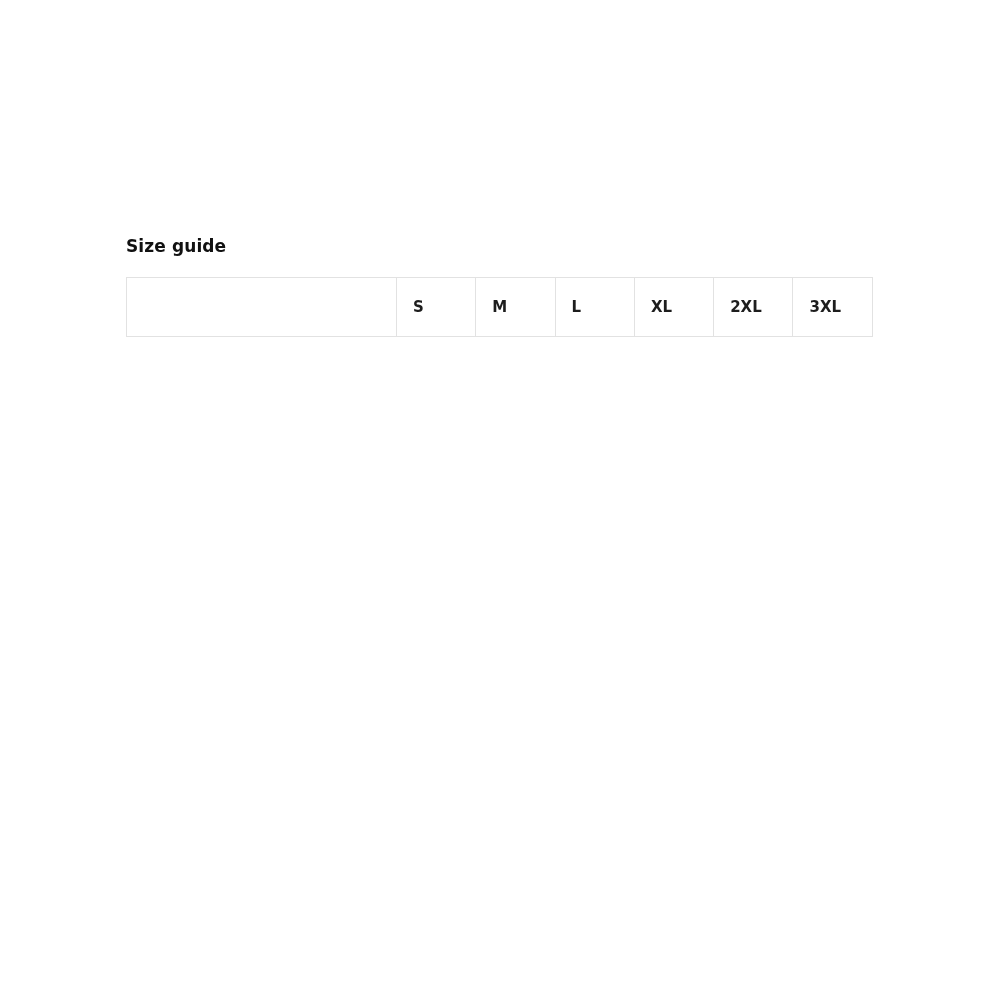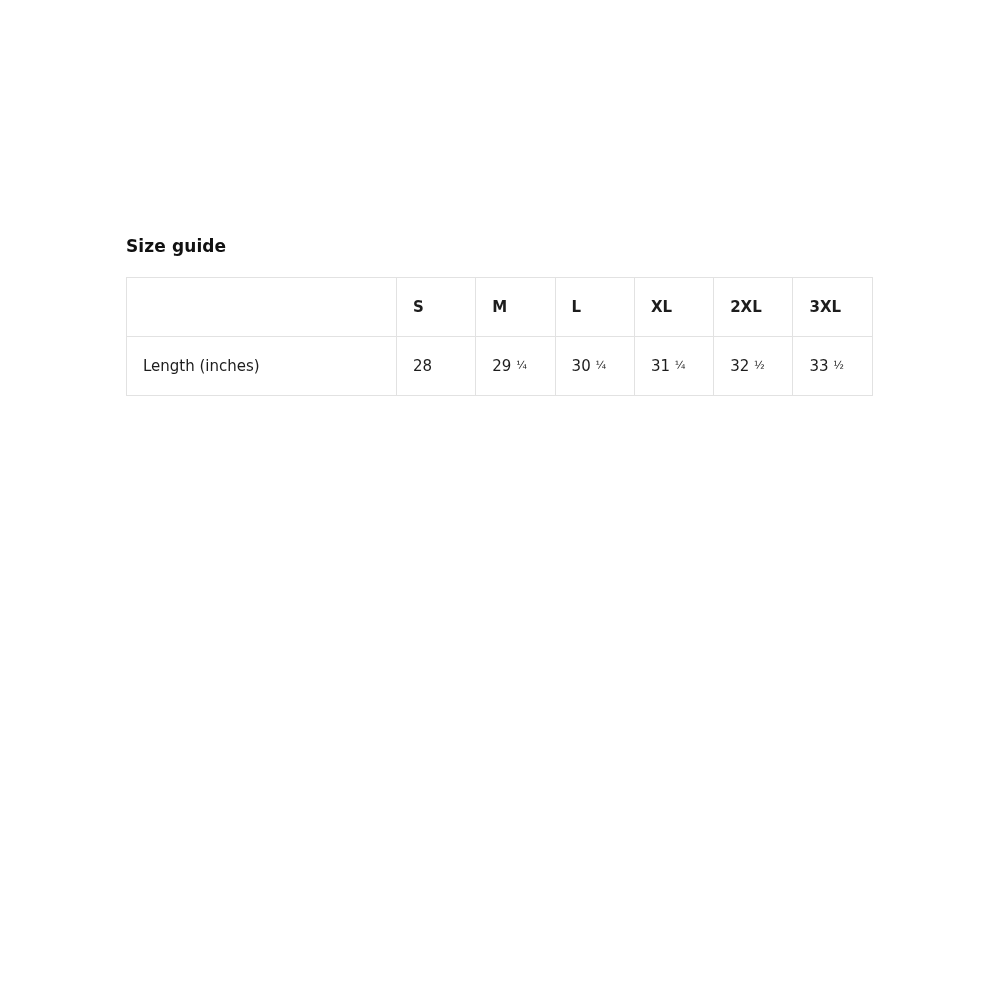--- a/index.html
+++ b/index.html
@@ -93,26 +93,17 @@
           <th></th>
           <th>S</th>
           <th>M</th>
           <th>L</th>
           <th>XL</th>
           <th>2XL</th>
           <th>3XL</th>
         </tr>
       </thead>
       <tbody>
-        <tr>
-          <td class="row-label">Length (inches)</td>
-          <td>28</td>
-          <td>29 <span class="frac">¼</span></td>
-          <td>30 <span class="frac">¼</span></td>
-          <td>31 <span class="frac">¼</span></td>
-          <td>32 <span class="frac">½</span></td>
-          <td>33 <span class="frac">½</span></td>
-        </tr>
       </tbody>
     </table>
 
   </div>
 </div>
 
 </body></html>

